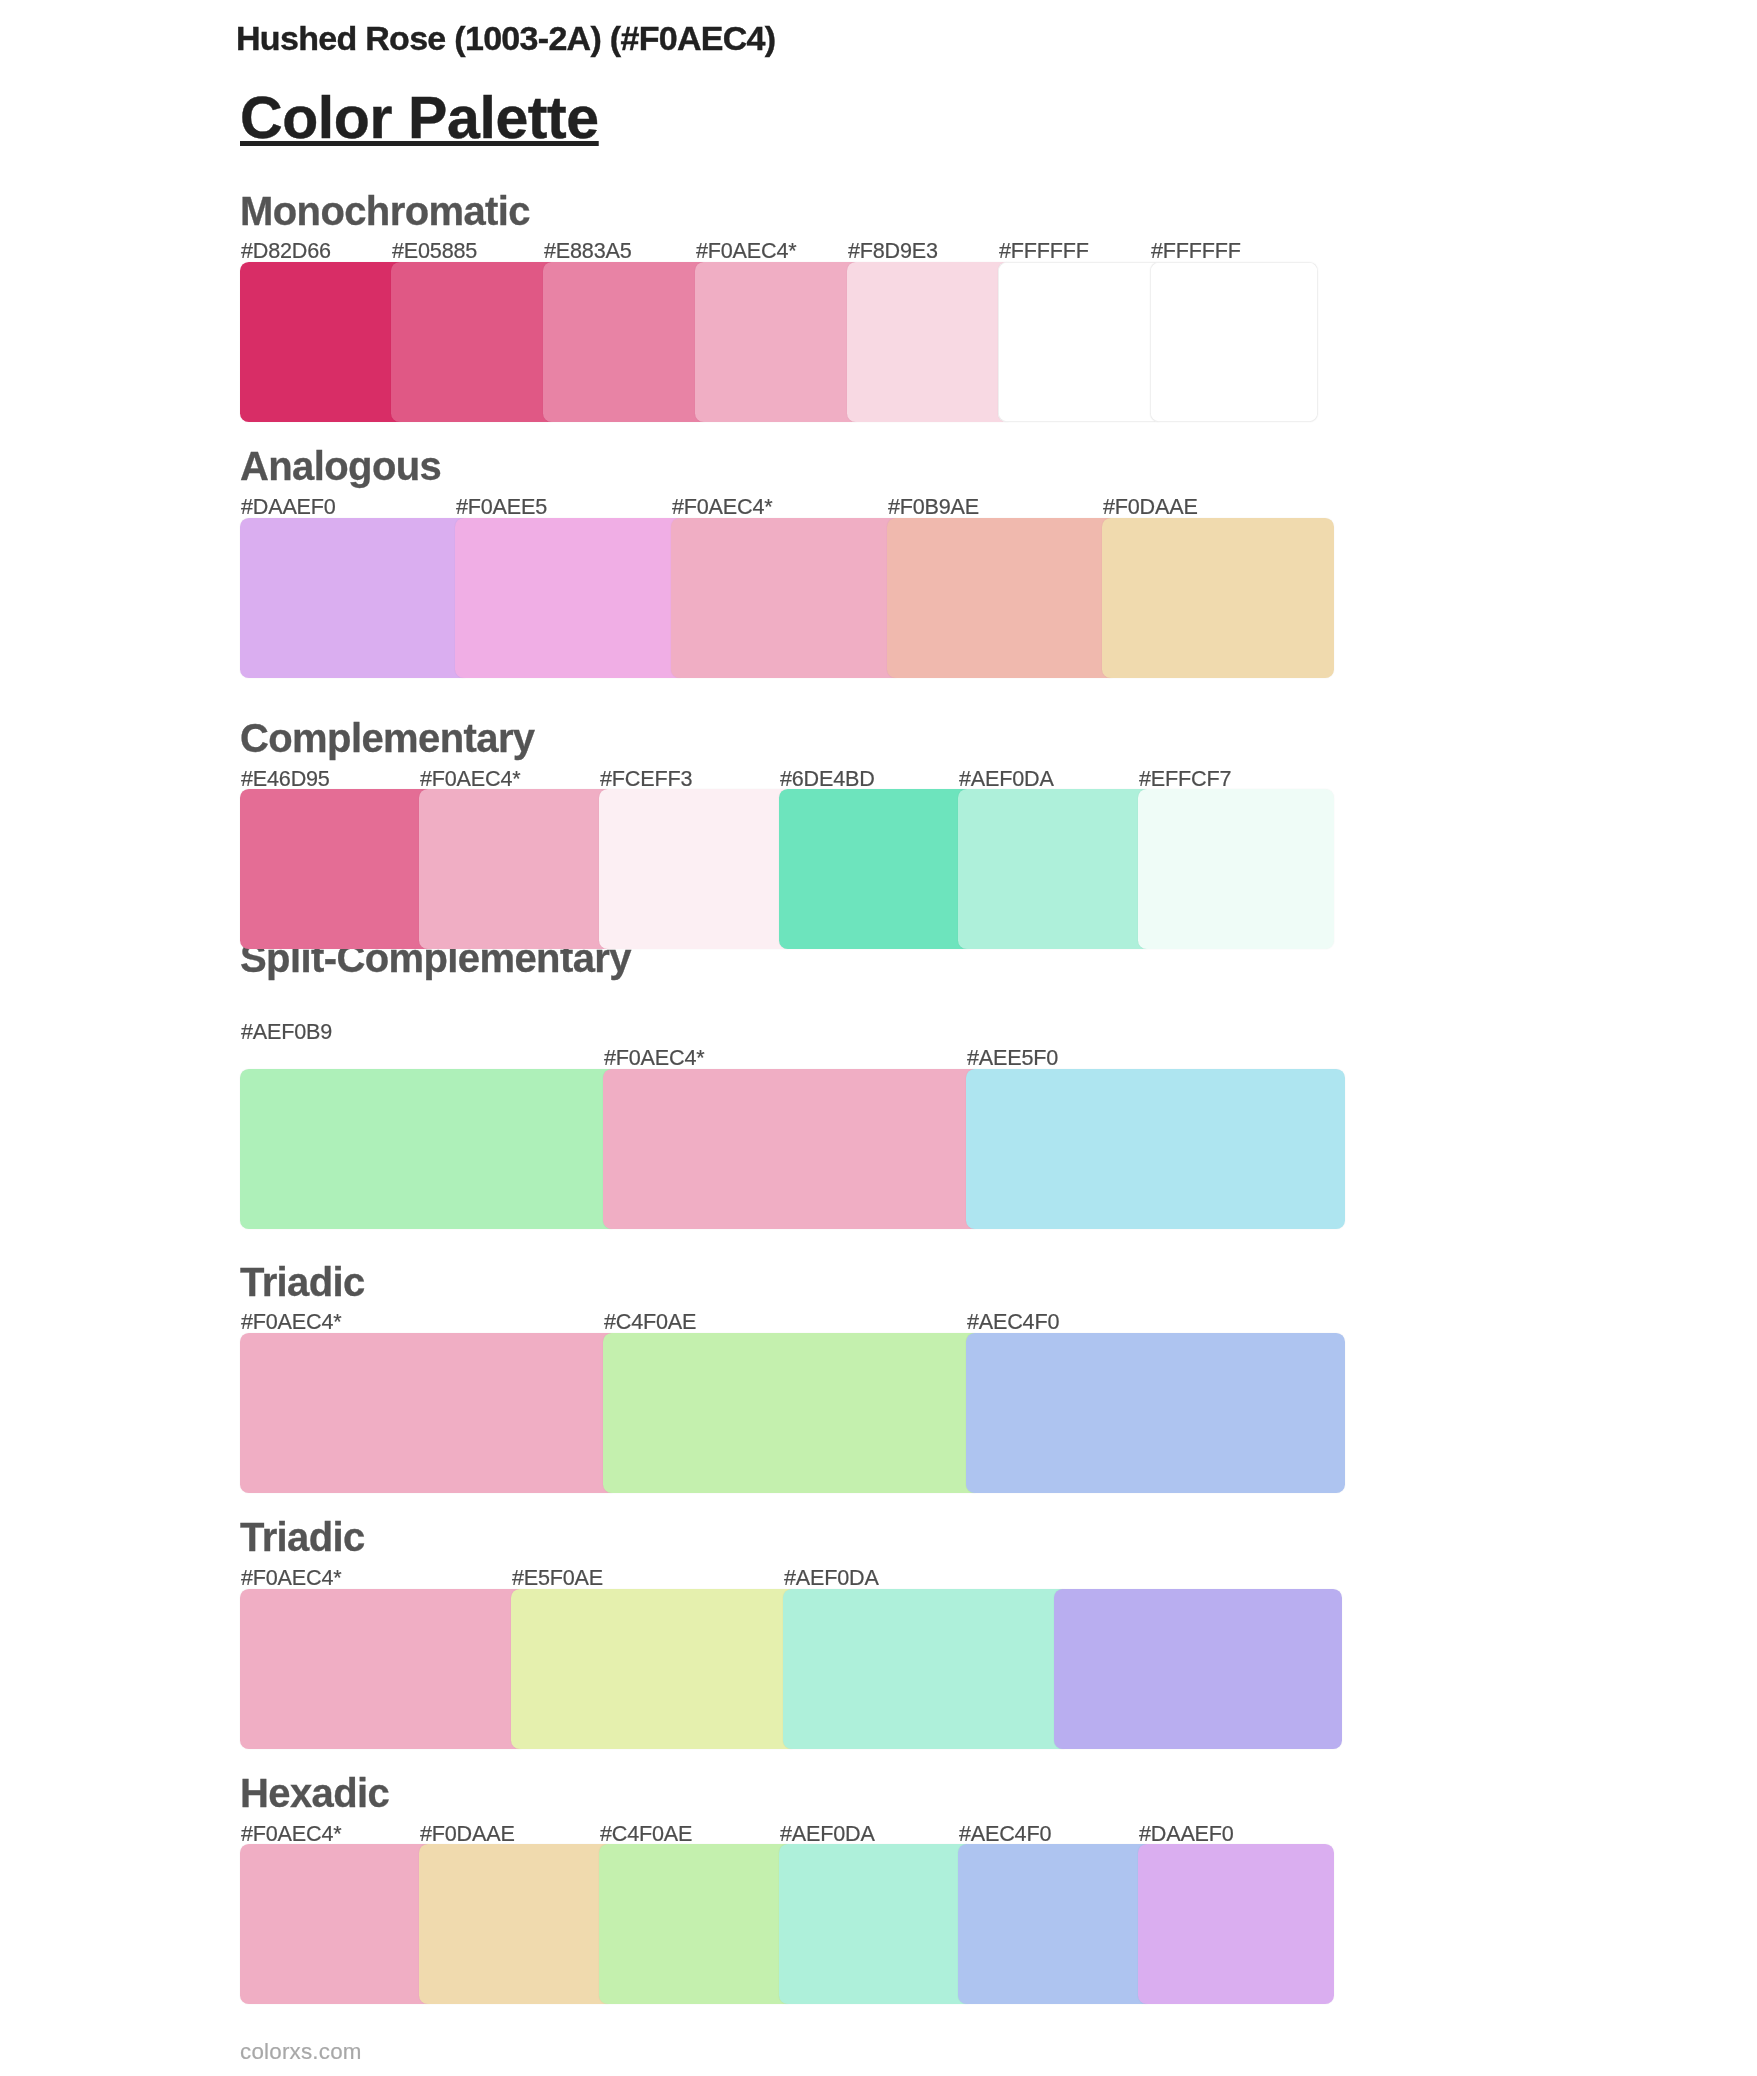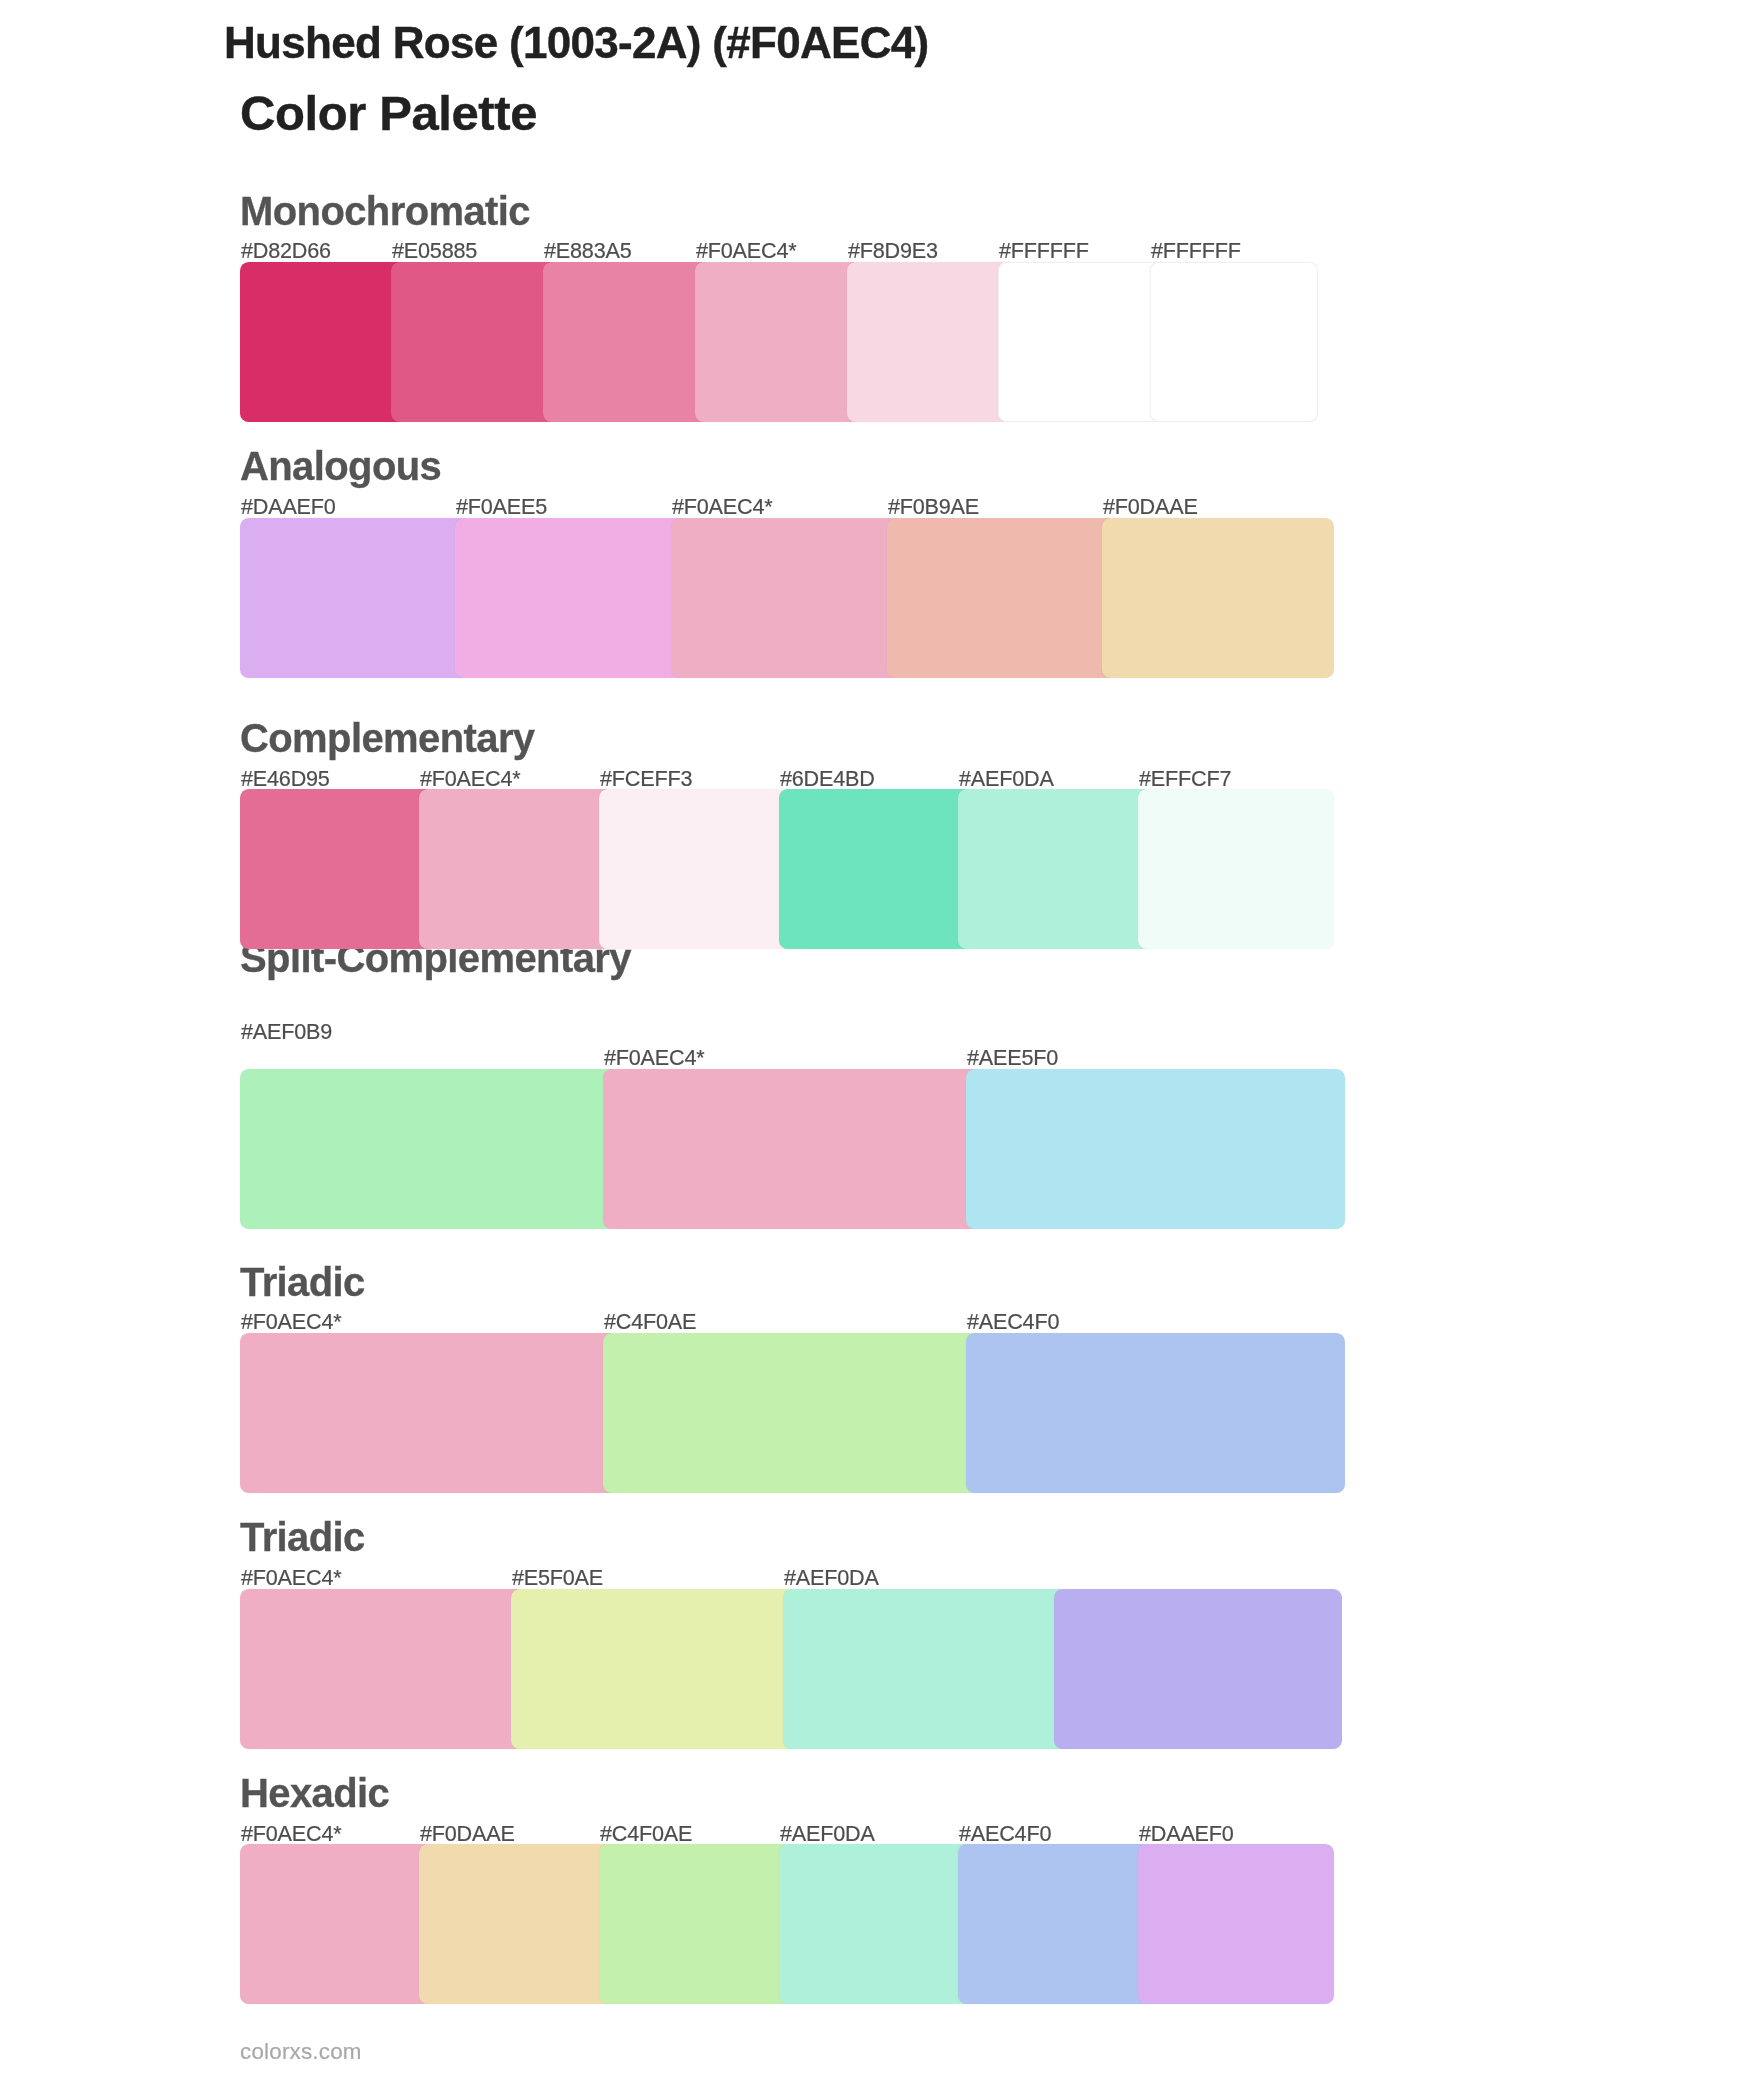--- a/index.html
+++ b/index.html
@@ -10,28 +10,28 @@
     font-family:"Liberation Sans", sans-serif;
     -webkit-font-smoothing:antialiased;
   }
   .page {
     position:relative; width:1757px; height:2077px;
     overflow:hidden; background:#ffffff;
   }
 
   
   .title {
-    position:absolute; left:224px; top:21px; transform:translateZ(0);
-    font-size:44px; font-weight:bold; color:#212121; -webkit-text-stroke:0.4px #212121;
+    position:absolute; left:236px; top:21px; transform:translateZ(0);
+    font-size:34px; font-weight:bold; color:#212121; -webkit-text-stroke:0.4px #212121;
     letter-spacing:-0.7px; line-height:1; white-space:nowrap;
   }
   .subtitle {
     position:absolute; left:240px; top:89px; transform:translateZ(0);
-    font-size:49px; font-weight:bold; color:#212121; -webkit-text-stroke:0.4px #212121;
-    letter-spacing:-0.4px; line-height:1; white-space:nowrap;
+    font-size:59px; font-weight:bold; color:#212121; -webkit-text-stroke:0.4px #212121;
+    letter-spacing:-0.4px; line-height:1; white-space:nowrap;text-decoration:underline;
   }
   .sec-head {
     position:absolute; left:240px; transform:translateZ(0);
     font-size:40px; font-weight:bold; color:#545454; -webkit-text-stroke:0.3px #545454;
     letter-spacing:-0.6px; line-height:1; white-space:nowrap;
   }
   .sw-label {
     position:absolute; transform:translateZ(0);
     font-size:21.6px; color:#4d4d4d; -webkit-text-stroke:0.2px #4d4d4d;
     letter-spacing:-0.2px; line-height:1; white-space:nowrap;

